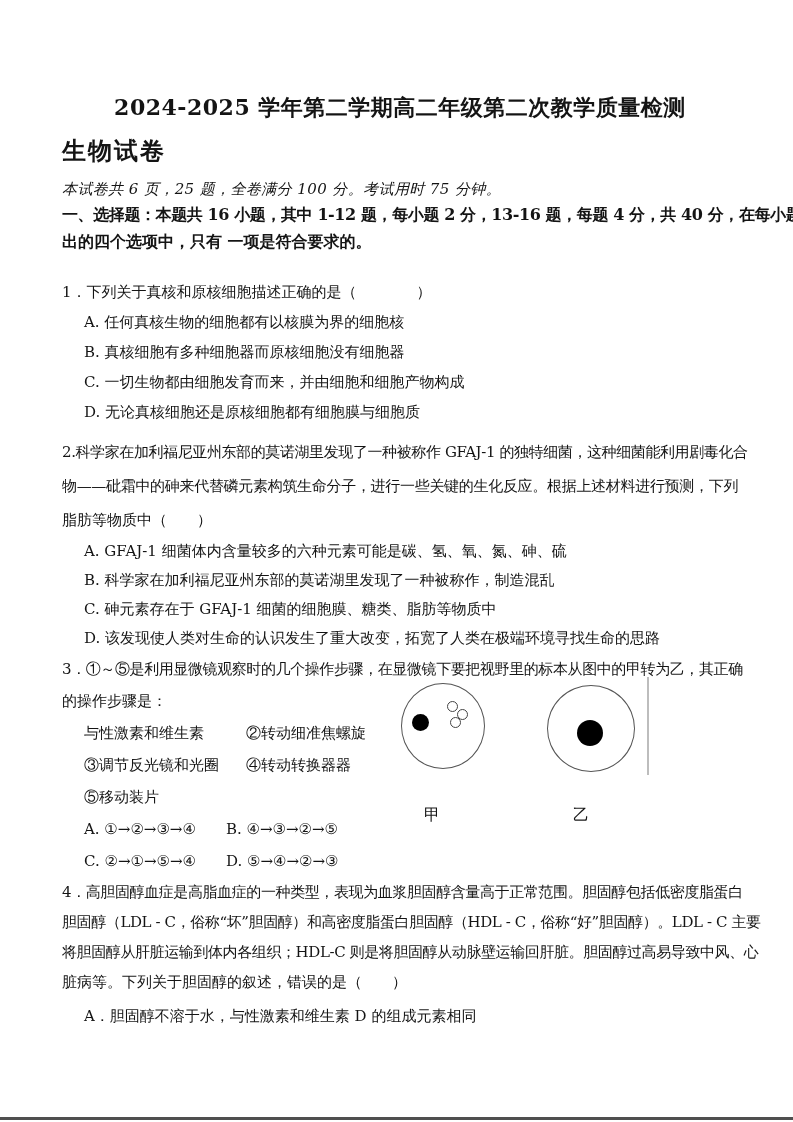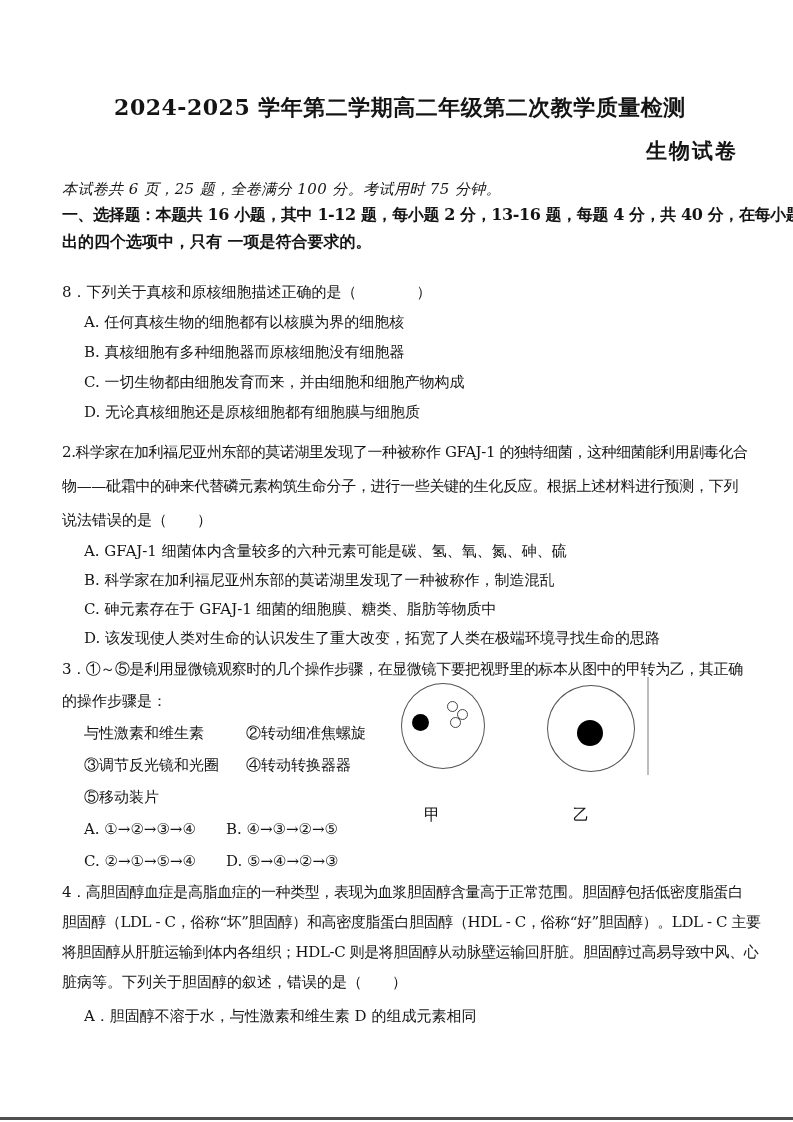--- a/index.html
+++ b/index.html
@@ -4,21 +4,21 @@
 <style>
   html,body { margin:0; padding:0; background:#ffffff; }
   body { width:793px; height:1122px; overflow:hidden; }
   .page {
     position:relative; width:793px; height:1122px; background:#ffffff;
     font-family:"DejaVu Serif","Liberation Serif",serif; color:#141414;
   }
   .content { position:absolute; left:62px; top:0; width:676px; }
 
   .title   { margin:0; padding-top:92px; text-align:center; font-size:22px; font-weight:bold; line-height:30px; letter-spacing:0.5px; }
-  .subtitle{ margin-top:12px; text-align:right; font-size:21px; font-weight:bold; line-height:34px; letter-spacing:2px; }
+  .subtitle{ margin-top:12px; text-align:left; font-size:24px; font-weight:bold; line-height:34px; letter-spacing:2px; }
   .info    { margin-top:9px; font-size:15px; line-height:24px; font-style:italic; letter-spacing:0.4px; }
 
   .instr div { font-weight:bold; font-size:16px; line-height:27px; }
 
   .q { font-size:15px; }
   .row   { line-height:30px; white-space:nowrap; }
   
   .hl { white-space:nowrap; text-align:justify; text-align-last:justify; letter-spacing:-0.4px; }
   .opt { padding-left:22px; }
 
@@ -65,31 +65,31 @@
     <div class="title">2024-2025 学年第二学期高二年级第二次教学质量检测</div>
     <div class="subtitle">生物试卷</div>
     <div class="info">本试卷共 6 页，25 题，全卷满分 100 分。考试用时 75 分钟。</div>
 
     <div class="instr">
       <div class="hl">一、选择题：本题共 16 小题，其中 1-12 题，每小题 2 分，13-16 题，每题 4 分，共 40 分，在每小题给</div>
       <div>出的四个选项中，只有 一项是符合要求的。</div>
     </div>
 
     <div class="q q1">
-      <div class="row">8．下列关于真核和原核细胞描述正确的是（　　　　）</div>
+      <div class="row">1．下列关于真核和原核细胞描述正确的是（　　　　）</div>
       <div class="row opt">A. 任何真核生物的细胞都有以核膜为界的细胞核</div>
       <div class="row opt">B. 真核细胞有多种细胞器而原核细胞没有细胞器</div>
       <div class="row opt">C. 一切生物都由细胞发育而来，并由细胞和细胞产物构成</div>
       <div class="row opt">D.  无论真核细胞还是原核细胞都有细胞膜与细胞质</div>
     </div>
 
     <div class="q q2">
       <div class="stem-row hl">2.科学家在加利福尼亚州东部的莫诺湖里发现了一种被称作 GFAJ-1 的独特细菌，这种细菌能利用剧毒化合</div>
       <div class="stem-row hl">物——砒霜中的砷来代替磷元素构筑生命分子，进行一些关键的生化反应。根据上述材料进行预测，下列</div>
-      <div class="stem-row">说法错误的是（　　）</div>
+      <div class="stem-row">脂肪等物质中（　　）</div>
       <div class="row opt">A. GFAJ-1 细菌体内含量较多的六种元素可能是碳、氢、氧、氮、砷、硫</div>
       <div class="row opt">B. 科学家在加利福尼亚州东部的莫诺湖里发现了一种被称作，制造混乱</div>
       <div class="row opt">C. 砷元素存在于 GFAJ-1 细菌的细胞膜、糖类、脂肪等物质中</div>
       <div class="row opt">D. 该发现使人类对生命的认识发生了重大改变，拓宽了人类在极端环境寻找生命的思路</div>
     </div>
 
     <div class="q q3">
       <div class="row hl">3．①～⑤是利用显微镜观察时的几个操作步骤，在显微镜下要把视野里的标本从图中的甲转为乙，其正确</div>
       <div class="row">的操作步骤是：</div>
       <div class="row opt">

